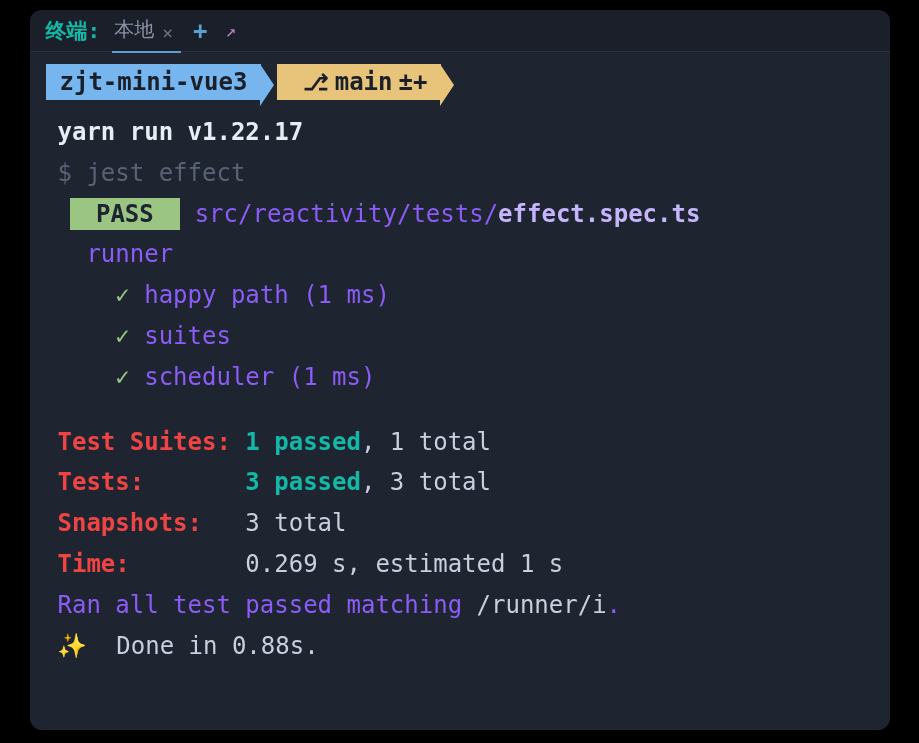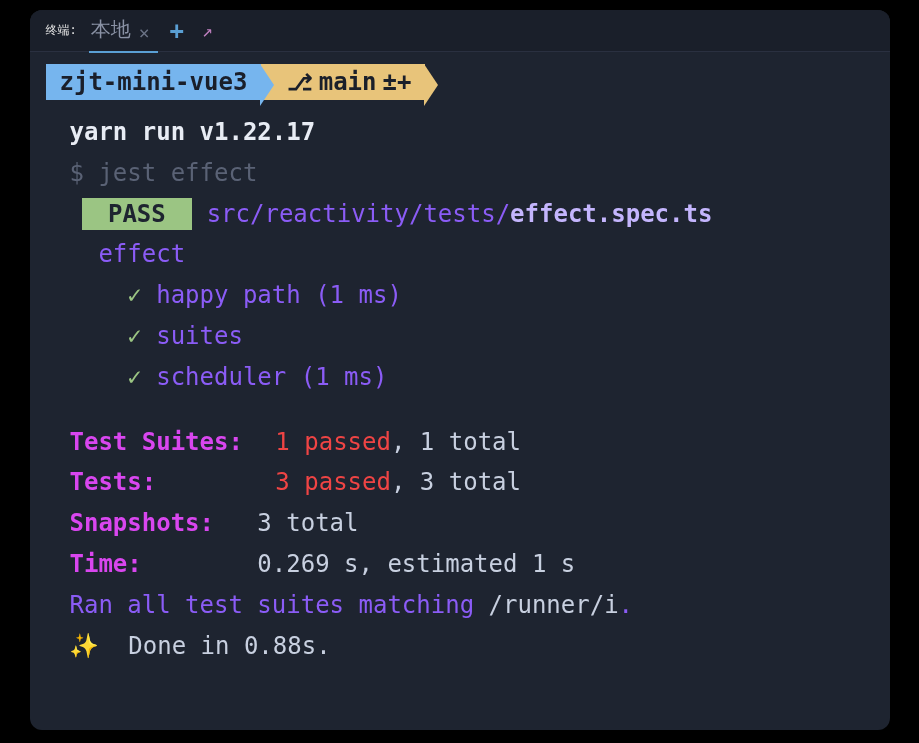--- a/index.html
+++ b/index.html
@@ -25,22 +25,23 @@
     .tab-bar {
       background: #1a1f2a;
       height: 42px;
       display: flex;
       align-items: center;
       padding: 0 16px;
       gap: 12px;
       border-bottom: 1px solid #2a3040;
     }
     .tab-label {
-      color: #e5e5e5;
-      font-size: 12px;
+      color: #14b8a6;
+      font-size: 21px;
+      font-weight: bold;
     }
     .tab {
       color: #8a92a5;
       font-size: 20px;
       padding: 8px 8px 8px 2px;
       border-bottom: 2px solid #5a9fd4;
       display: flex;
       align-items: flex-end;
       gap: 8px;
     }
@@ -59,20 +60,21 @@
       color: #c080c0;
       font-size: 18px;
       cursor: pointer;
       margin-left: 6px;
     }
     .prompt-line {
       display: flex;
       align-items: center;
       padding: 12px 0 12px 16px;
       font-size: 24px;
+      gap: 16px;
     }
     .prompt-seg-1 {
       background: #76b5ee;
       color: #1a1f2a;
       padding: 4px 14px;
       font-weight: 600;
       position: relative;
     }
     .prompt-seg-1::after {
       content: '';
@@ -116,21 +118,21 @@
     .prompt-command {
       padding-left: 24px;
     }
     .cmd-yarn {
       color: #9bc583;
     }
     .cmd-rest {
       color: #c8d0e0;
     }
     .terminal-content {
-      padding: 0 40px;
+      padding: 0 28px;
       font-size: 24px;
       line-height: 1.7;
       color: #c8d0e0;
     }
     .line {
       white-space: pre;
     }
     .dim {
       color: #5a6275;
     }
@@ -149,26 +151,25 @@
       color: #8b5cf6;
     }
     .file-name {
       color: #c4b5fd;
       font-weight: bold;
     }
     .green {
       color: #9bc583;
     }
     .green-bold {
+      color: #14b8a6;
+      font-weight: bold;
+    }
+    .label-bold {
       color: #ef4444;
-      font-weight: normal;
-      margin-left: 18px;
-    }
-    .label-bold {
-      color: #d946ef;
       font-weight: bold;
     }
     .spacer {
       height: 24px;
     }
     .sparkle {
       color: #e8c47a;
     }
   </style>
 </head>
@@ -191,25 +192,25 @@
       <span class="branch-icon">⎇</span>
       <span>main</span>
       <span>±+</span>
     </span>
   </div>
 
   <div class="terminal-content">
     <div class="line white-bold">yarn run v1.22.17</div>
     <div class="line"><span class="dim">$</span><span class="dim"> jest effect</span></div>
     <div class="line"><span class="pass-badge"> PASS </span><span> </span><span class="dim-path">src/reactivity/tests/</span><span class="file-name">effect.spec.ts</span></div>
-    <div class="line dim-path">  effect</div>
+    <div class="line dim-path">  runner</div>
     <div class="line"><span>    </span><span class="green">✓</span><span class="dim-path"> happy path (1 ms)</span></div>
     <div class="line"><span>    </span><span class="green">✓</span><span class="dim-path"> suites</span></div>
     <div class="line"><span>    </span><span class="green">✓</span><span class="dim-path"> scheduler (1 ms)</span></div>
     <div class="spacer"></div>
     <div class="line"><span class="label-bold">Test Suites: </span><span class="green-bold">1 passed</span><span>, 1 total</span></div>
     <div class="line"><span class="label-bold">Tests:       </span><span class="green-bold">3 passed</span><span>, 3 total</span></div>
     <div class="line"><span class="label-bold">Snapshots:   </span><span>3 total</span></div>
     <div class="line"><span class="label-bold">Time:        </span><span>0.269 s, estimated 1 s</span></div>
-    <div class="line"><span class="dim-path">Ran all test suites matching </span><span>/runner/i</span><span class="dim-path">.</span></div>
+    <div class="line"><span class="dim-path">Ran all test passed matching </span><span>/runner/i</span><span class="dim-path">.</span></div>
     <div class="line"><span class="sparkle">✨</span><span>  Done in 0.88s.</span></div>
   </div>
 </div>
 
 </body></html>

